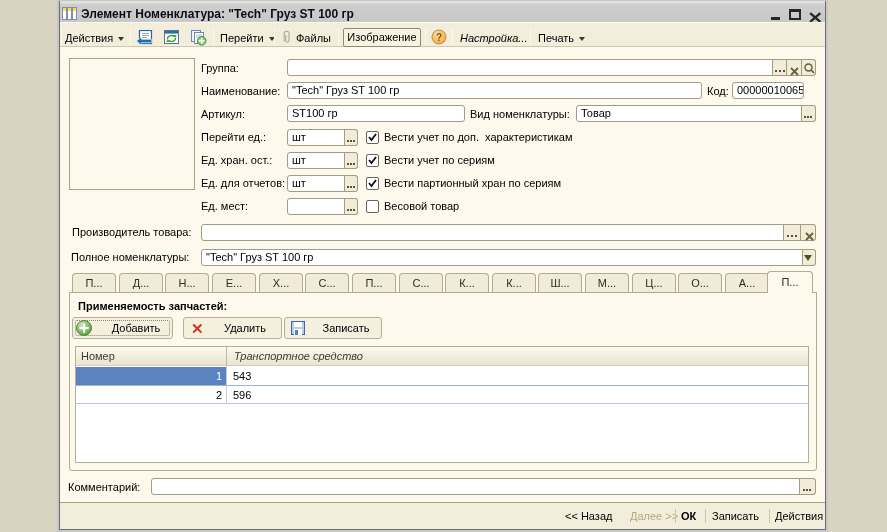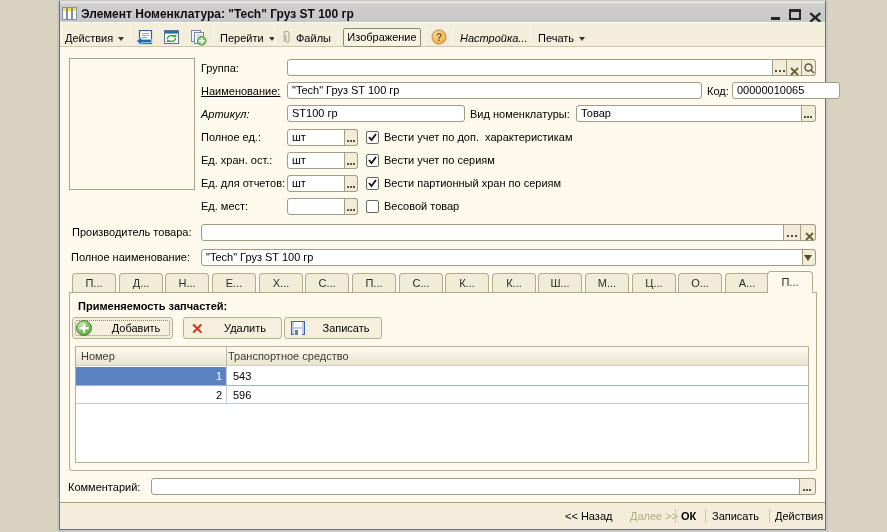--- a/index.html
+++ b/index.html
@@ -102,23 +102,23 @@
 </svg>
 </div>
 <div class="sep" style="left:452px; top:28px; height:17px;"></div>
 <div class="a t" style="left:460px; top:32px;font-style:italic;">Настройка...</div>
 <div class="sep" style="left:530px; top:28px; height:17px;"></div>
 <div class="a t" style="left:538px; top:32px;">Печать <span class="arr"></span></div>
 
 <div class="a" style="left:69px; top:58px; width:126px; height:132px; border:1px solid #a9a284;"></div>
 
 <div class="a t" style="left:201px; top:62px;">Группа:</div>
-<div class="a t" style="left:201px; top:85px;text-decoration:underline;">Наименование:</div>
-<div class="a t" style="left:201px; top:108px;font-style:italic;">Артикул:</div>
-<div class="a t" style="left:201px; top:131px;">Полное ед.:</div>
+<div class="a t" style="left:201px; top:85px;">Наименование:</div>
+<div class="a t" style="left:201px; top:108px;">Артикул:</div>
+<div class="a t" style="left:201px; top:131px;">Перейти ед.:</div>
 <div class="a t" style="left:201px; top:154px;">Ед. хран. ост.:</div>
 <div class="a t" style="left:201px; top:177px;">Ед. для отчетов:</div>
 <div class="a t" style="left:201px; top:200px;">Ед. мест:</div>
 
 <div class="inp" style="left:287px; top:59px; width:529px; height:17px;"></div>
 <div class="fbtn" style="left:772px; top:59px; width:44px; height:17px;"></div>
 <div class="a" style="left:786px; top:59px; width:1px; height:17px; background:#a39c82;"></div>
 <div class="a" style="left:801px; top:59px; width:1px; height:17px; background:#a39c82;"></div>
 <div class="d3" style="left:775px; top:70px;"></div>
 <div class="a" style="left:790px; top:63px;"><svg width="10" height="10">
@@ -126,21 +126,21 @@
     </svg></div>
 <div class="a" style="left:803px; top:61px;">
 <svg width="13" height="13">
       <circle cx="5.5" cy="5.5" r="3.5" fill="none" stroke="#5f5940" stroke-width="1.4"></circle>
       <line x1="8" y1="8" x2="11" y2="11" stroke="#5f5940" stroke-width="1.6"></line>
     </svg>
 </div>
 
 <div class="inp" style="left:287px; top:82px; width:415px; height:17px;">"Tech" Груз ST 100 гр</div>
 <div class="a t" style="left:707px; top:85px;">Код:</div>
-<div class="inp" style="left:732px; top:82px; width:108px; height:17px;">00000010065</div>
+<div class="inp" style="left:732px; top:82px; width:72px; height:17px;">00000010065</div>
 
 <div class="inp" style="left:287px; top:105px; width:178px; height:17px;">ST100 гр</div>
 <div class="a t" style="left:470px; top:108px;">Вид номенклатуры:</div>
 <div class="inp" style="left:576px; top:105px; width:240px; height:17px;">Товар</div>
 <div class="fbtn" style="left:801px; top:105px; width:15px; height:17px;"></div>
 <div class="d3s" style="left:804px; top:116px;"></div>
 
 <div class="inp" style="left:287px; top:129px; width:71px; height:17px;">шт</div>
 <div class="fbtn" style="left:344px; top:129px; width:14px; height:17px;"></div>
 <div class="d3s" style="left:347px; top:140px;"></div>
@@ -177,21 +177,21 @@
 
 <div class="a t" style="left:72px; top:226px;">Производитель товара:</div>
 <div class="inp" style="left:201px; top:224px; width:615px; height:17px;"></div>
 <div class="fbtn" style="left:783px; top:224px; width:33px; height:17px;"></div>
 <div class="a" style="left:800px; top:224px; width:1px; height:17px; background:#a39c82;"></div>
 <div class="d3" style="left:787px; top:235px;"></div>
 <div class="a" style="left:805px; top:228px;"><svg width="10" height="10">
       <path d="M1 1 L8 8 M8 1 L1 8" stroke="#6b6138" stroke-width="1.8"></path>
     </svg></div>
 
-<div class="a t" style="left:71px; top:251px;">Полное наименование:</div>
+<div class="a t" style="left:71px; top:251px;">Полное номенклатуры:</div>
 <div class="inp" style="left:201px; top:249px; width:615px; height:17px;">"Tech" Груз ST 100 гр</div>
 <div class="fbtn" style="left:802px; top:249px; width:14px; height:17px;"></div>
 <div class="a" style="left:804px; top:255px; width:0; height:0; border-left:4.5px solid transparent; border-right:4.5px solid transparent; border-top:6px solid #554d28;"></div>
 
 <div class="a" style="left:69px; top:292px; width:748px; height:179px; border:1px solid #b2ab8c; border-radius:0 0 3px 3px;"></div>
 
 <div class="tab" style="left:72px;">П...</div>
 <div class="tab" style="left:119px;">Д...</div>
 <div class="tab" style="left:165px;">Н...</div>
 <div class="tab" style="left:212px;">Е...</div>
@@ -238,21 +238,21 @@
       <rect x="4" y="9" width="3" height="5" fill="#5580b5"></rect>
     </svg>
   <div style="position:absolute; left:26px; top:0; width:70px; text-align:center; font-size:11px; line-height:21px;">Записать</div>
 </div>
 
 <div class="a" style="left:75px; top:346px; width:734px; height:117px; background:#fff; border:1px solid #b6b093;"></div>
 <div class="a" style="left:76px; top:347px; width:732px; height:19px; background:linear-gradient(#fdfaf0,#e9e4ce); border-bottom:1px solid #d5cfb8;"></div>
 <div class="a" style="left:226px; top:347px; width:1px; height:19px; background:#bdb79e;"></div>
 <div class="a" style="left:226px; top:366px; width:1px; height:37px; background:#c9cdd6;"></div>
 <div class="a t" style="left:81px; top:350px; color:#3c3a32;">Номер</div>
-<div class="a t" style="left:228px; top:350px; color:#3c3a32;">Транспортное средство</div>
+<div class="a t" style="left:234px; top:350px; color:#3c3a32;font-style:italic;">Транспортное средство</div>
 <div class="a" style="left:76px; top:367px; width:150px; height:18px; background:#5b83c1;"></div>
 <div class="a t" style="left:76px; top:370px; width:146px; text-align:right; color:#fff;">1</div>
 <div class="a t" style="left:233px; top:370px;">543</div>
 <div class="a" style="left:76px; top:385px; width:732px; height:1px; background:#9db4d6;"></div>
 <div class="a t" style="left:76px; top:389px; width:146px; text-align:right;">2</div>
 <div class="a t" style="left:233px; top:389px;">596</div>
 <div class="a" style="left:76px; top:403px; width:732px; height:1px; background:#b9c8de;"></div>
 
 <div class="a t" style="left:68px; top:481px;">Комментарий:</div>
 <div class="inp" style="left:151px; top:478px; width:665px; height:17px;"></div>

